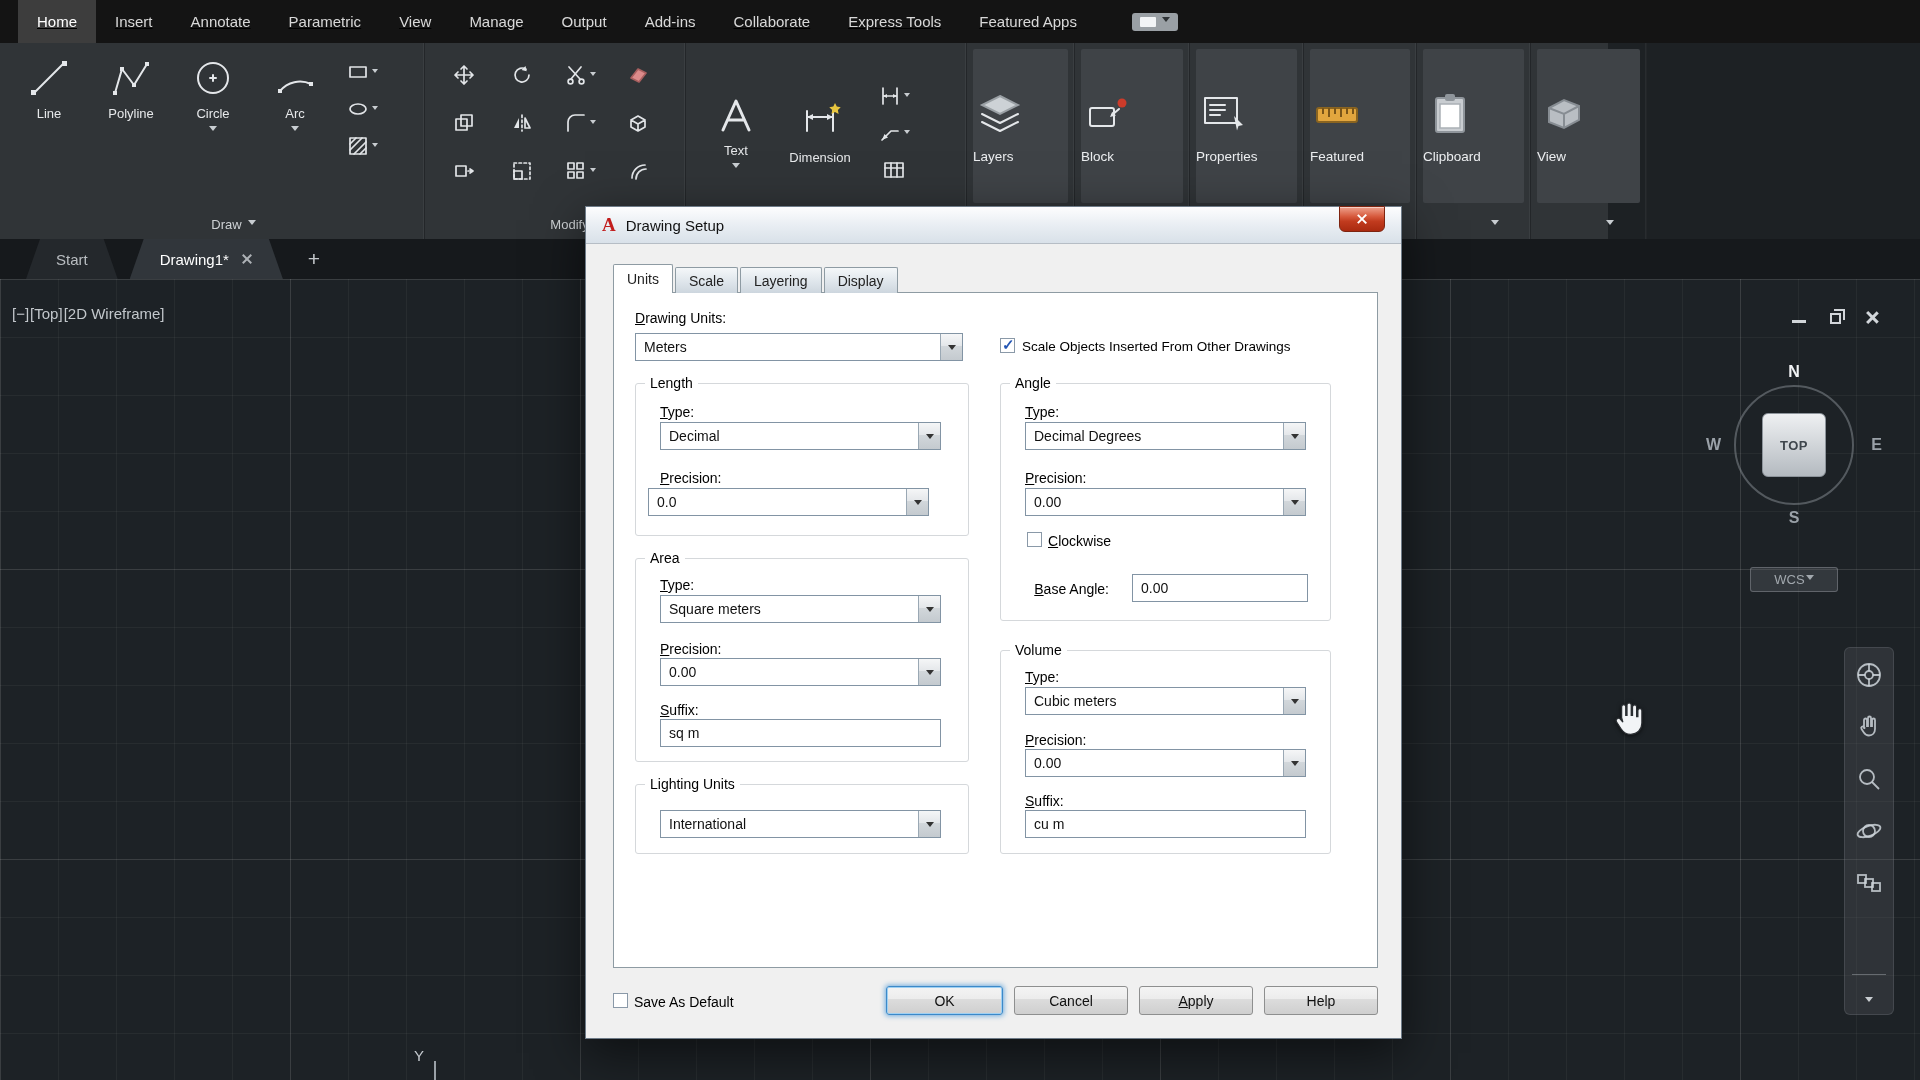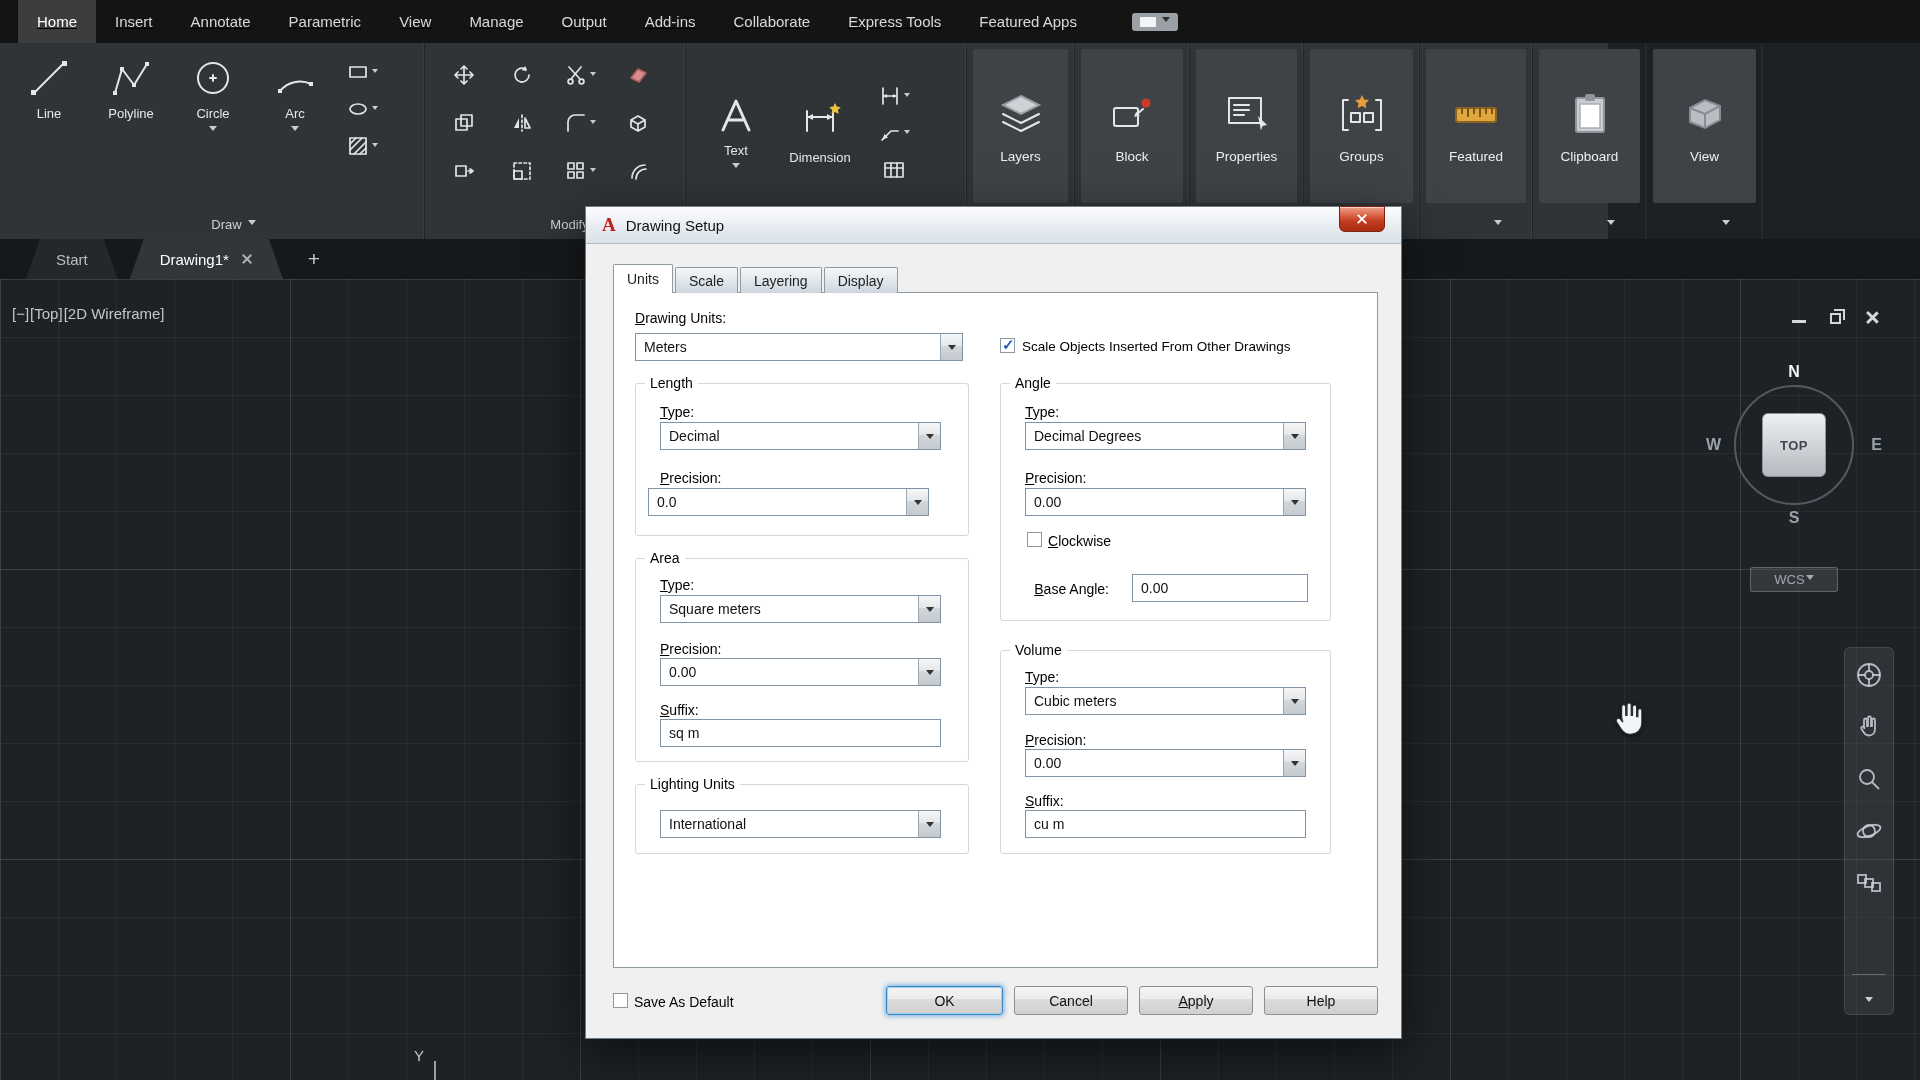--- a/index.html
+++ b/index.html
@@ -32,21 +32,21 @@
   .mini-col { display:flex; flex-direction:column; gap:7px; padding-top:12px; margin-left:4px; }
   .mini-btn { min-width:44px; height:30px; display:flex; align-items:center; justify-content:center; gap:3px; border-radius:2px; }
   .mi { width:22px; height:22px; stroke:#e2e5e8; stroke-width:1.7; fill:none; stroke-linecap:round; stroke-linejoin:round; }
   .caret.sm { border-width:3px; border-top-width:4px; }
   .draw-body { padding:2px 2px 0 8px; }
   .modify-grid { display:grid; grid-template-columns:repeat(4,58px); grid-auto-rows:48px;
                  padding:8px 0 0 10px; align-items:center; justify-items:center; }
   .anno-body { padding:2px 0 0 14px;align-items:center; }
   .tile-panel .panel-body { padding:6px; }
   .tile { flex:1; width:100%; background:#3f4347; border-radius:2px; display:flex; flex-direction:column;
-          align-items:center; justify-content:center; gap:7px; }
+          align-items:flex-start; justify-content:center; gap:7px; }
   .tile-icon { width:54px; height:54px; }
   .tile-label { color:#eceef0; font-size:13.5px; }
   .ribbon-rest { flex:1; }
 
   
   .doctabs { position:absolute; top:239px; left:0; width:1920px; height:40px; background:#16191c;
              display:flex; align-items:stretch; padding-left:26px; z-index:3; }
   .doctab { position:relative; display:flex; align-items:center; gap:12px; padding:0 30px; font-size:15px;
             color:#b9bdc1; background:#24282c; margin-right:12px;
             clip-path:polygon(14px 0, calc(100% - 14px) 0, 100% 100%, 0 100%); }
@@ -400,34 +400,20 @@
             <rect x="9" y="10" width="32" height="25" class="ic"></rect>
             <path class="ic" d="M14 17h15M14 22h15M14 27h10"></path>
             <path d="M38 28 l9 9-4.5 1-1.5 4.5z" fill="#e4e7ea"></path>
           </svg>
           <span class="tile-label">Properties</span>
         </div>
       </div>
       <div class="panel-footer"></div>
     </div>
 
-    <div class="panel tile-panel" style="width:116px">
-      <div class="panel-body">
-        <div class="tile">
-          <svg class="tile-icon" viewBox="0 0 54 54">
-            <path class="ic" d="M13 12 H8 V42 H13 M41 12 h5 v30 h-5"></path>
-            <rect x="16" y="25" width="9" height="9" class="ic"></rect>
-              <rect x="29" y="25" width="9" height="9" class="ic"></rect>
-            <path fill="#e69b3c" d="M27 7l2.2 4.4 4.8.7-3.5 3.4.8 4.8-4.3-2.3-4.3 2.3.8-4.8-3.5-3.4 4.8-.7z"></path>
-          </svg>
-          <span class="tile-label">Groups</span>
-        </div>
-      </div>
-      <div class="panel-footer"></div>
-    </div>
 
     <div class="panel tile-panel" style="width:113px">
       <div class="panel-body">
         <div class="tile">
           <svg class="tile-icon" viewBox="0 0 54 54">
             <rect x="7" y="20" width="40" height="14" rx="2" fill="#e2a63e" stroke="#8a6420" stroke-width="2"></rect>
             <path d="M13 20v6M19 20v9M25 20v6M31 20v9M37 20v6M43 20v6" stroke="#7a5518" stroke-width="2" fill="none"></path>
           </svg>
           <span class="tile-label">Featured</span>
         </div>

